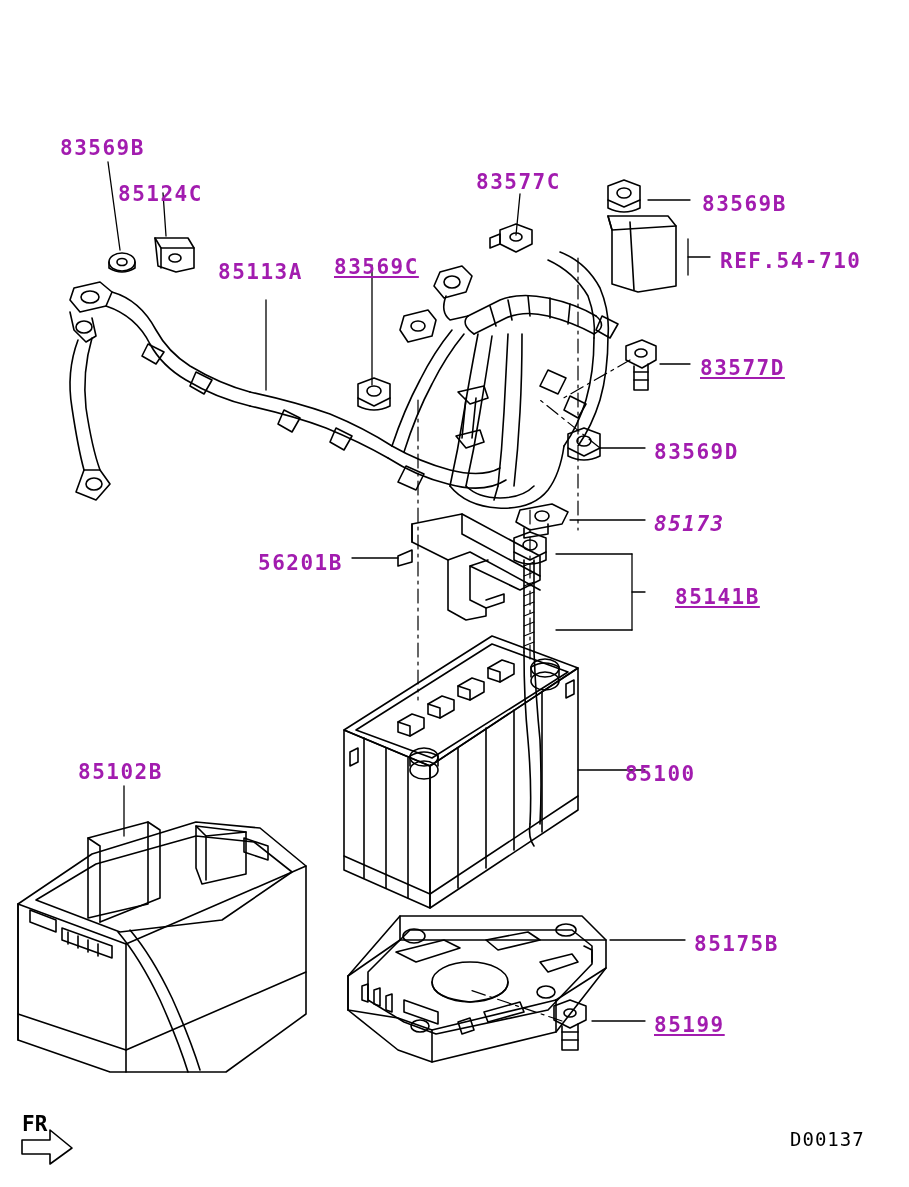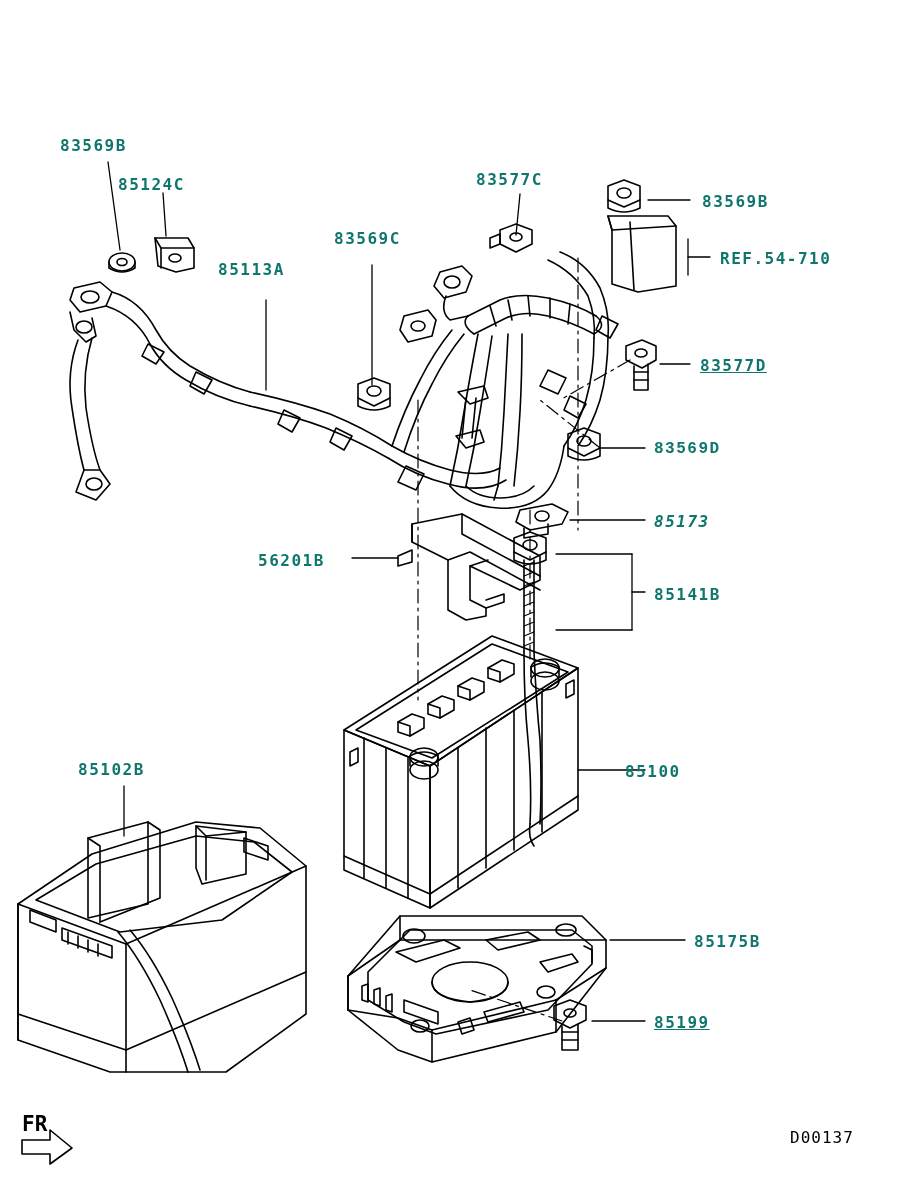--- a/index.html
+++ b/index.html
@@ -17,37 +17,37 @@
   }
   #artwork {
     position: absolute;
     left: 0; top: 0;
     width: 909px;
     height: 1187px;
   }
   .label {
     position: absolute;
     font-family: "DejaVu Sans Mono", monospace;
-    font-size: 16px;
+    font-size: 21px;
     font-weight: bold;
     letter-spacing: 1.5px;
-    color: #0f766e;
+    color: #a21caf;
     white-space: nowrap;
   }
   .fr-label {
     position: absolute;
     font-family: "DejaVu Sans Mono", monospace;
     font-size: 21px;
     font-weight: bold;
     color: #000000;
   }
   .code-label {
     position: absolute;
     font-family: "DejaVu Sans Mono", monospace;
-    font-size: 16px;
+    font-size: 19px;
     letter-spacing: 1px;
     color: #000000;
   }
 </style>
 </head>
 <body>
 
 <div id="page">
 
   <svg id="artwork" viewBox="0 0 909 1187">
@@ -366,31 +366,31 @@
       </g>
 
       <g>
         <path d="M22 1140 L50 1140 L50 1130 L72 1148 L50 1164 L50 1154 L22 1154 Z"></path>
       </g>
 
     </g>
   </svg>
 
   <div class="label" style="left:60px; top:136px;">83569B</div>
-  <div class="label" style="left:118px; top:175px;">85124C</div>
+  <div class="label" style="left:118px; top:182px;">85124C</div>
   <div class="label" style="left:476px; top:170px;text-align:right;">83577C</div>
   <div class="label" style="left:702px; top:192px;">83569B</div>
   <div class="label" style="left:720px; top:249px;">REF.54-710</div>
-  <div class="label" style="left:334px; top:229px;">83569C</div>
+  <div class="label" style="left:334px; top:255px;text-decoration:underline;">83569C</div>
   <div class="label" style="left:218px; top:260px;">85113A</div>
   <div class="label" style="left:700px; top:356px;text-decoration:underline;">83577D</div>
-  <div class="label" style="left:654px; top:440px;font-family:Liberation Mono, monospace;">83569D</div>
+  <div class="label" style="left:654px; top:440px;">83569D</div>
   <div class="label" style="left:654px; top:512px;font-style:italic;">85173</div>
   <div class="label" style="left:258px; top:551px;">56201B</div>
-  <div class="label" style="left:654px; top:585px;">85141B</div>
+  <div class="label" style="left:675px; top:585px;text-decoration:underline;">85141B</div>
   <div class="label" style="left:625px; top:762px;">85100</div>
   <div class="label" style="left:78px; top:760px;">85102B</div>
   <div class="label" style="left:694px; top:932px;">85175B</div>
   <div class="label" style="left:654px; top:1013px;text-decoration:underline;">85199</div>
 
   <div class="fr-label" style="left:22px; top:1112px;">FR</div>
   <div class="code-label" style="left:790px; top:1128px;">D00137</div>
 
 </div>
 

